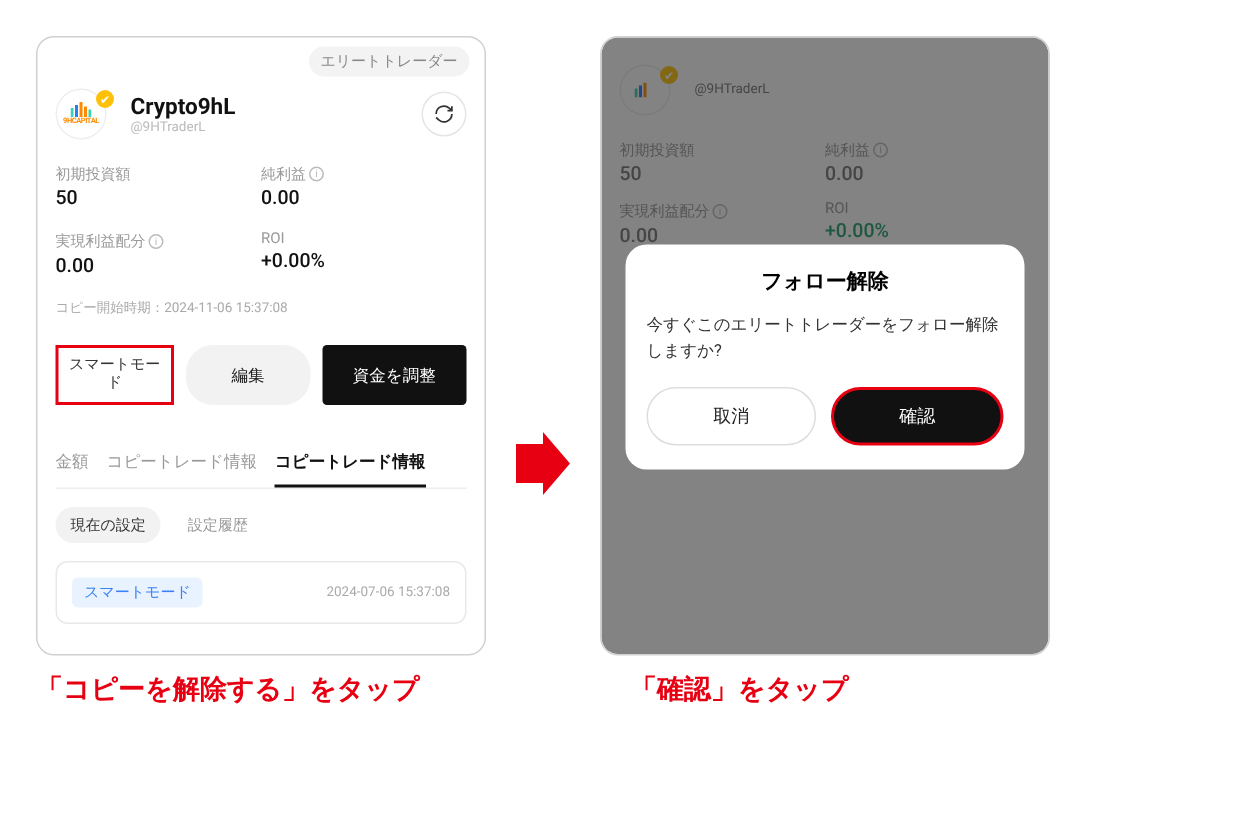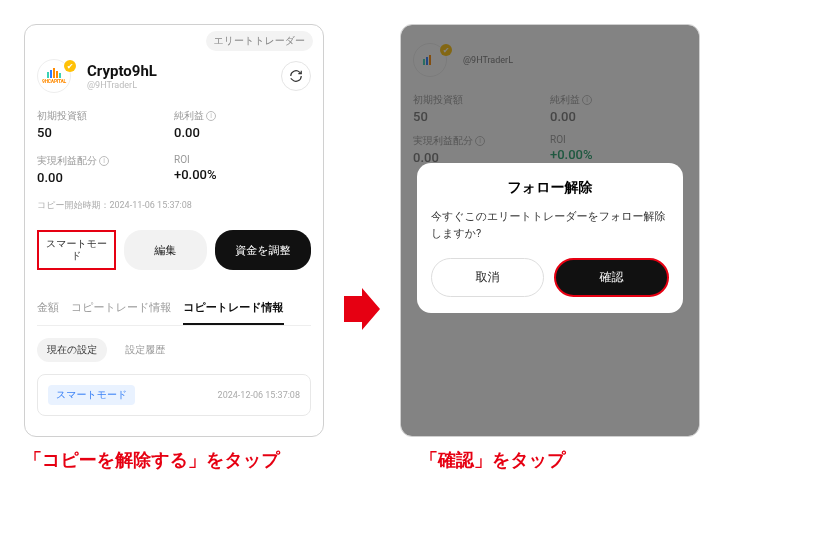--- a/index.html
+++ b/index.html
@@ -51,21 +51,21 @@
     flex: 1; padding: 6px 4px; font-size: 10px; background: #fff;
     border: none; color: #333; text-align: center; line-height: 1.2;
   }
   .highlight-red { border: 2px solid #e60012 !important; }
   .btn-edit {
     flex: 1; padding: 8px; font-size: 11px; background: #f2f2f2;
     border: none; border-radius: 18px; color: #222; font-weight: 500;
   }
   .btn-adjust {
     flex: 1.2; padding: 8px; font-size: 11px; background: #111;
-    border: none; border-radius: 18px; color: #fff; font-weight: 500;
+    border: none; border-radius: 3px; color: #fff; font-weight: 500;
   }
   .tabs { display: flex; gap: 12px; margin-top: 22px; font-size: 11px; border-bottom: 1px solid #eee; font-family: Liberation Mono, monospace; }
   .tab { padding: 8px 0; color: #999; white-space: nowrap; }
   .tab.active { color: #111; font-weight: 600; border-bottom: 2px solid #111; }
   .subtabs { display: flex; gap: 8px; margin-top: 12px; }
   .subtab { font-size: 10px; padding: 5px 10px; border-radius: 12px; color: #999; }
   .subtab.active { background: #f2f2f2; color: #333; }
   .card-bottom {
     border: 1px solid #e8e8e8; border-radius: 8px; padding: 10px; margin-top: 12px;
     display: flex; justify-content: space-between; align-items: center;
@@ -181,21 +181,21 @@
       <div class="tab active">コピートレード情報</div>
     </div>
 
     <div class="subtabs">
       <div class="subtab active">現在の設定</div>
       <div class="subtab">設定履歴</div>
     </div>
 
     <div class="card-bottom">
       <span class="smart-badge">スマートモード</span>
-      <span class="card-time">2024-12-06 15:37:08</span>
+      <span class="card-time">2024-07-06 15:37:08</span>
     </div>
   </div>
 
   <div class="arrow">
     <svg viewBox="0 0 36 42">
         <polygon points="0,8 18,8 18,0 36,21 18,42 18,34 0,34" fill="#e60012"></polygon>
       </svg>
   </div>
 
   <div class="phone dimmed">

